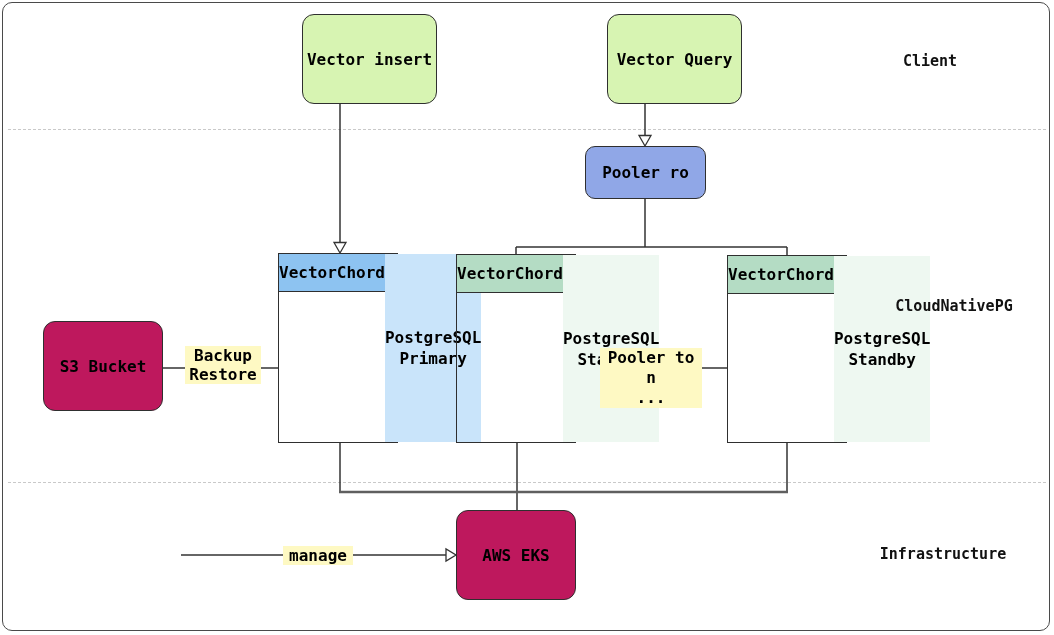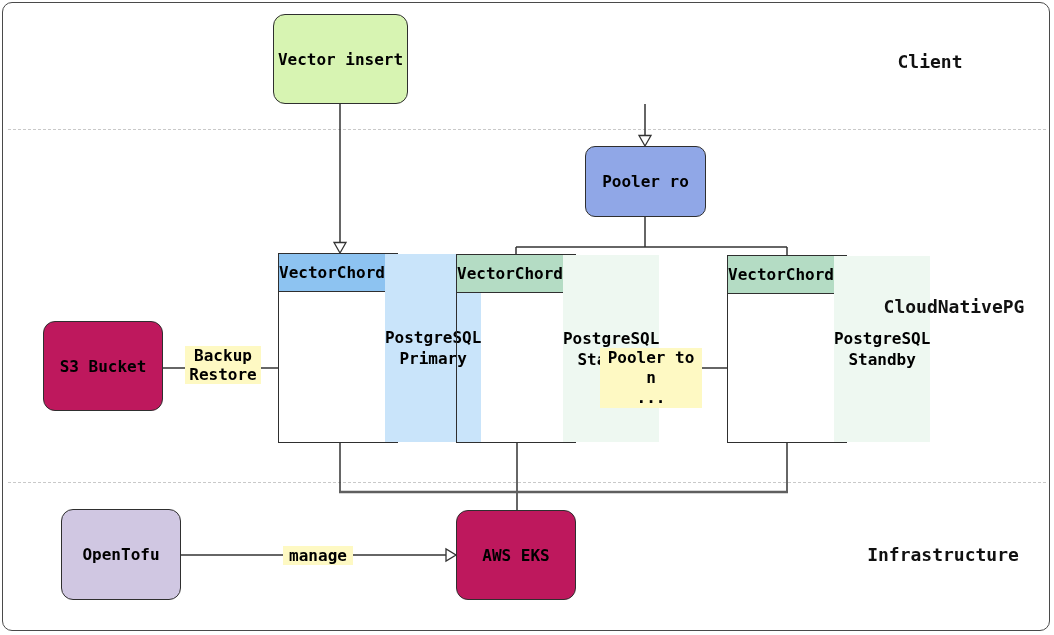--- a/index.html
+++ b/index.html
@@ -20,21 +20,21 @@
   .edge{stroke:#333333;stroke-width:1.5;fill:none;}
   .edge-bus{stroke:#5f5f5f;stroke-width:2.5;fill:none;}
   .arrow-head{fill:#ffffff;stroke:#333333;stroke-width:1.3;}
   .node{
     position:absolute;z-index:2;box-sizing:border-box;
     border:1.6px solid #2f2f2f;display:flex;align-items:center;justify-content:center;
     font-size:16px;font-weight:bold;color:#000;text-align:center;
   }
   .round{border-radius:12px;}
   .round-sm{border-radius:10px;}
-  .green{background:#d7f4b2;}
+  .green{background:#d7f4b2;margin-left:29px;}
   .indigo{background:#90a7e7;}
   .yellow{background:#be185d;}
   .purple{background:#d0c7e2;}
   .dbnode{
     position:absolute;z-index:2;box-sizing:border-box;
     border:1.6px solid #2f2f2f;display:flex;
     font-size:16px;font-weight:bold;color:#000;text-align:center;
   }
   .dbhead{
     height:38px;flex:0 0 38px;display:flex;align-items:center;justify-content:center;
@@ -42,21 +42,21 @@
   }
   .dbhead-blue{background:#8dc3f1;}
   .dbhead-green{background:#b4dcc4;}
   .dbbody{
     flex:1;display:flex;flex-direction:column;align-items:center;justify-content:center;
     line-height:21px;
   }
   .dbbody-blue{background:#c9e4fa;}
   .dbbody-green{background:#eef8f1;}
   .lane-label{
-    position:absolute;z-index:3;font-size:18px;font-weight:bold;color:#111;
+    position:absolute;z-index:3;font-size:15px;font-weight:bold;color:#111;
     text-align:center;line-height:25px;
   }
   .edge-label{
     position:absolute;z-index:3;font-size:16px;font-weight:bold;color:#000;
     text-align:center;line-height:19px;background:#fef9c3;
   }
 </style>
 </head>
 <body>
 
@@ -95,22 +95,25 @@
     <div>CloudNativePG</div>
   </div>
   <div class="lane-label" style="left:843px;top:542px;width:200px;">
     <span>Infrastructure</span>
   </div>
 
   <div class="node round green" style="left:273px;top:14px;width:135px;height:90px;">
     <span>Vector insert</span>
   </div>
 
+  <div class="node round green" style="left:578px;top:14px;width:135px;height:90px;">
+    <span>Vector Query</span>
+  </div>
 
-  <div class="node round-sm indigo" style="left:585px;top:146px;width:121px;height:71px;">
+  <div class="node round-sm indigo" style="left:585px;top:146px;width:121px;height:53px;">
     <span>Pooler ro</span>
   </div>
 
   <div class="dbnode" style="left:278px;top:253px;width:120px;height:190px;">
     <div class="dbhead dbhead-blue">VectorChord</div>
     <div class="dbbody dbbody-blue">
       <span>PostgreSQL</span>
       <span>Primary</span>
     </div>
   </div>
@@ -128,23 +131,20 @@
     <div class="dbbody dbbody-green">
       <span>PostgreSQL</span>
       <span>Standby</span>
     </div>
   </div>
 
   <div class="node round yellow" style="left:43px;top:321px;width:120px;height:90px;">
     <span>S3 Bucket</span>
   </div>
 
-  <div class="node round purple" style="left:61px;top:509px;width:120px;height:91px;">
-    <span>OpenTofu</span>
-  </div>
 
   <div class="node round yellow" style="left:456px;top:510px;width:120px;height:90px;">
     <span>AWS EKS</span>
   </div>
 
   <div class="edge-label" style="left:185px;top:346px;width:76px;">
     <div>Backup</div>
     <div>Restore</div>
   </div>
 

